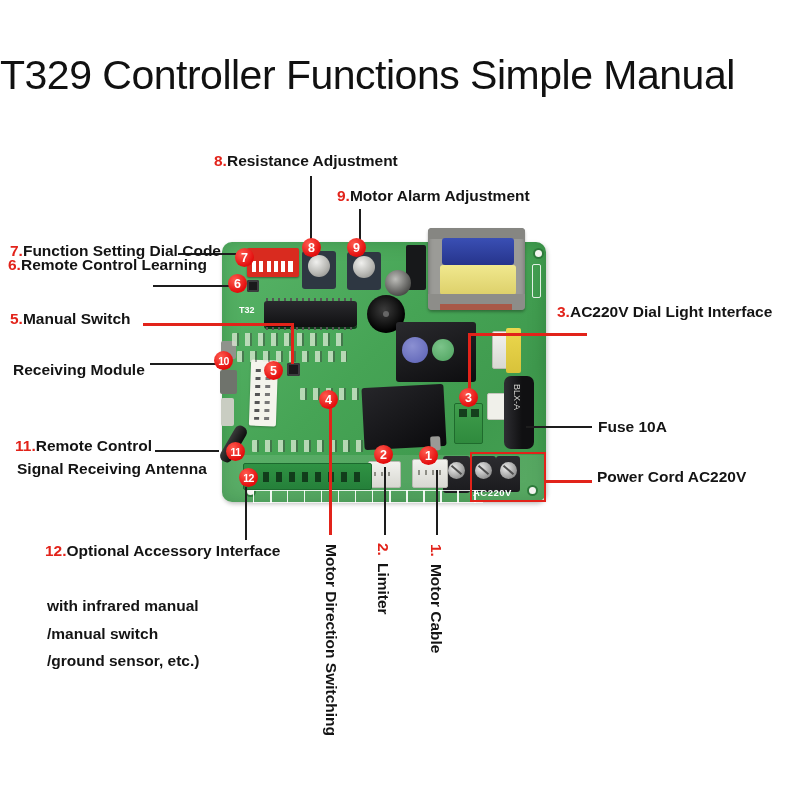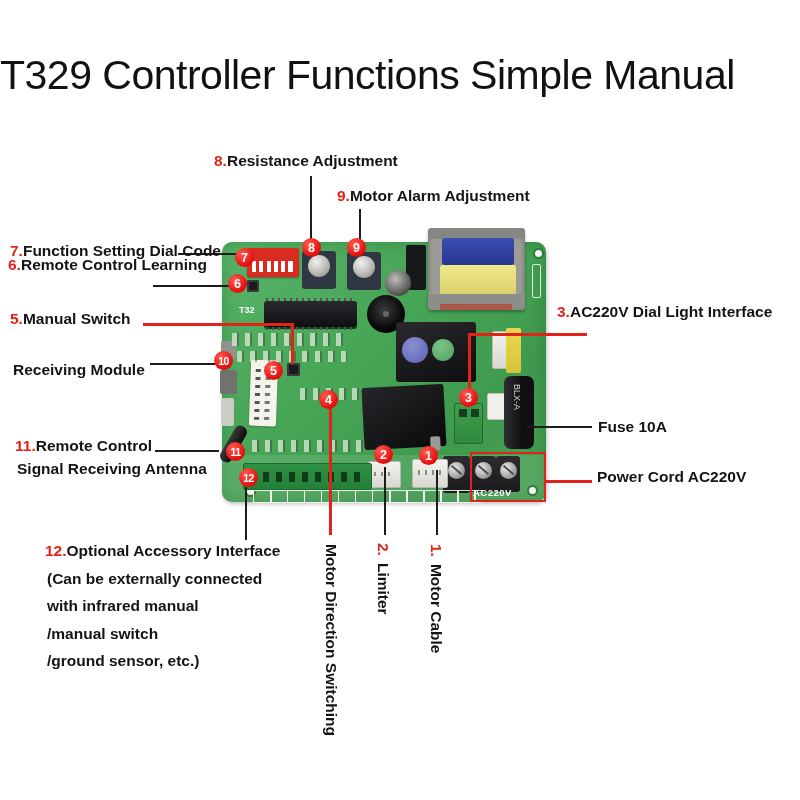--- a/index.html
+++ b/index.html
@@ -208,23 +208,20 @@
   </div>
   <div class="abs callout" style="left:15px;top:437px;text-align:right;">
     <span class="num">11.</span><span>Remote Control</span>
   </div>
   <div class="abs callout" style="left:17px;top:460px;">
     <span>Signal Receiving Antenna</span>
   </div>
   <div class="abs callout" style="left:45px;top:542px;">
     <span class="num">12.</span><span>Optional Accessory Interface</span>
   </div>
-  <div class="abs callout" style="left:47px;top:570px;">
-    <span>(Can be externally connected</span>
-  </div>
   <div class="abs callout" style="left:47px;top:597px;">
     <span>with infrared manual</span>
   </div>
   <div class="abs callout" style="left:47px;top:625px;">
     <span>/manual switch</span>
   </div>
   <div class="abs callout" style="left:47px;top:652px;">
     <span>/ground sensor, etc.)</span>
   </div>
   <div class="abs callout" style="left:557px;top:303px;">

